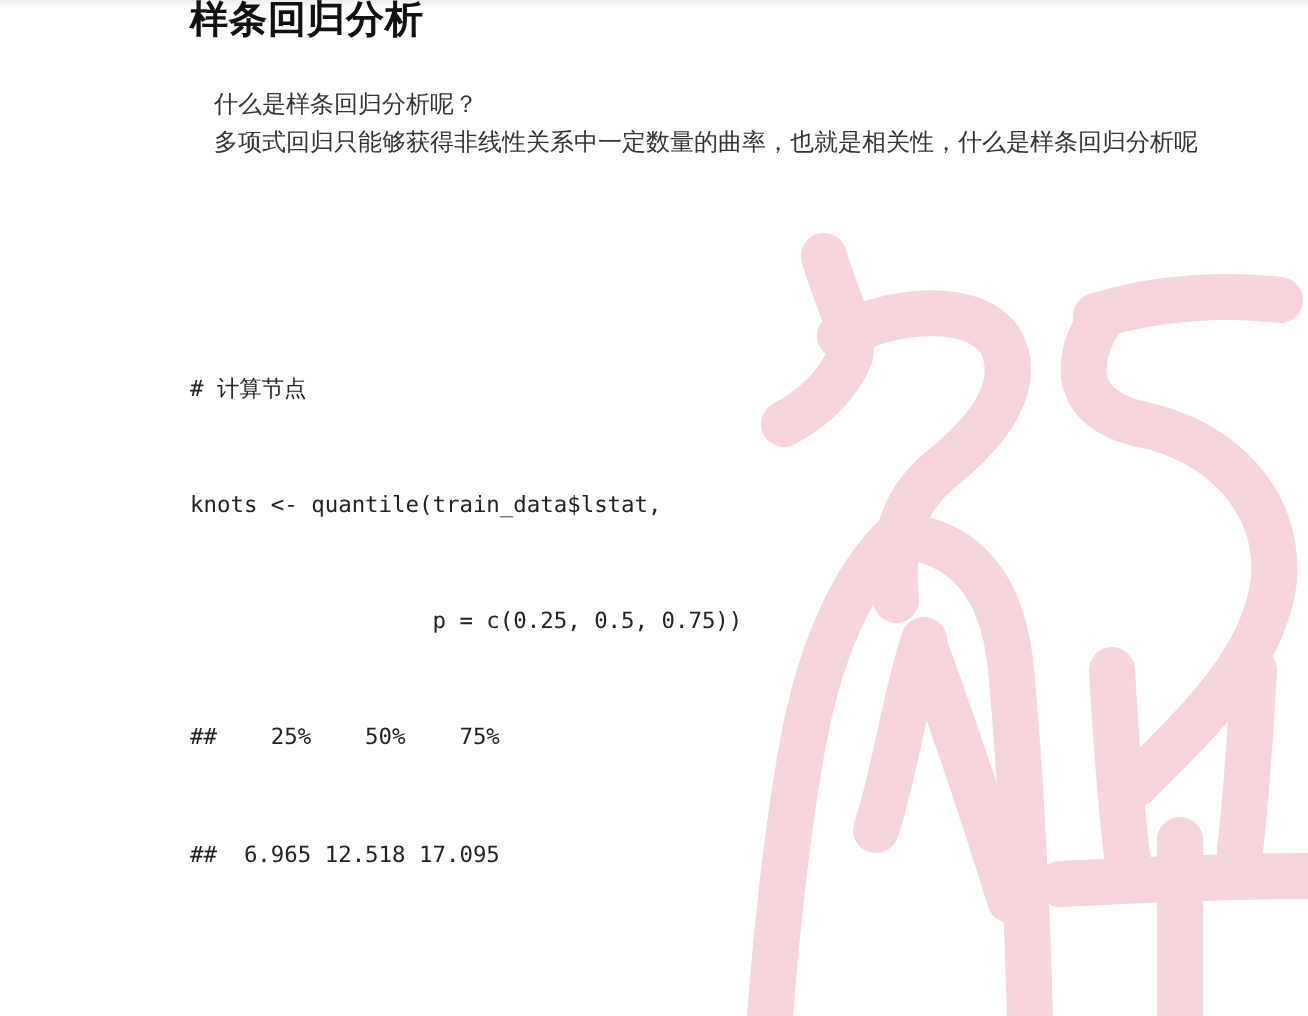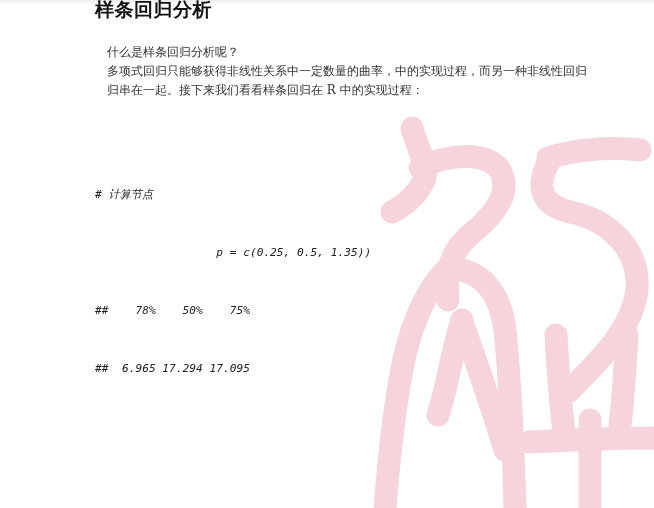--- a/index.html
+++ b/index.html
@@ -30,21 +30,21 @@
     position: absolute; left: 0; top: 43px; width: 480px;
     font-size: 12px; line-height: 19px; color: #333; margin-left: 12px;
   }
   .para div { white-space: nowrap; }
   .code {
     position: absolute; left: 0; top: 146px;
     font-family: "DejaVu Sans Mono", "Liberation Mono", monospace;
     font-size: 11.2px; line-height: 19.4px; color: #222;
     white-space: pre;
   }
-  .code .ln { height: 19.4px; font-style: italic; }
+  .code .ln { height: 19.4px; }
 </style>
 </head>
 <body>
 
 <div class="top-shadow"></div>
 
 <svg class="watermark" viewBox="0 0 654 508" xmlns="http://www.w3.org/2000/svg">
   <g fill="none" stroke="#f5d4db" stroke-width="23" stroke-linecap="round" stroke-linejoin="round">
 
     <path d="M412 128 C418 150 428 165 425 178 C418 195 405 205 392 212"></path>
@@ -66,29 +66,29 @@
 
     <path d="M590 420 L590 508"></path>
   </g>
 </svg>
 
 <div class="page">
   <div class="title">样条回归分析</div>
 
   <div class="para">
     <div>什么是样条回归分析呢？</div>
-    <div>多项式回归只能够获得非线性关系中一定数量的曲率，中的实现过程，而另一种非线性回归</div>
-    <div>归串在一起。接下来我们看看样条回归在 R 中的实现过程：</div>
+    <div>多项式回归只能够获得非线性关系中一定数量的曲率，也就是相关性，什么是样条回归分析呢</div>
   </div>
 
   <div class="code">
     <div class="ln"># 计算节点</div>
-    <div class="ln">                  p = c(0.25, 0.5, 1.35))</div>
-    <div class="ln">##    78%    50%    75%</div>
-    <div class="ln">##  6.965 17.294 17.095</div>
+    <div class="ln">knots &lt;- quantile(train_data$lstat,</div>
+    <div class="ln">                  p = c(0.25, 0.5, 0.75))</div>
+    <div class="ln">##    25%    50%    75%</div>
+    <div class="ln">##  6.965 12.518 17.095</div>
     
     
     
     
     
     
     
     
     
     

